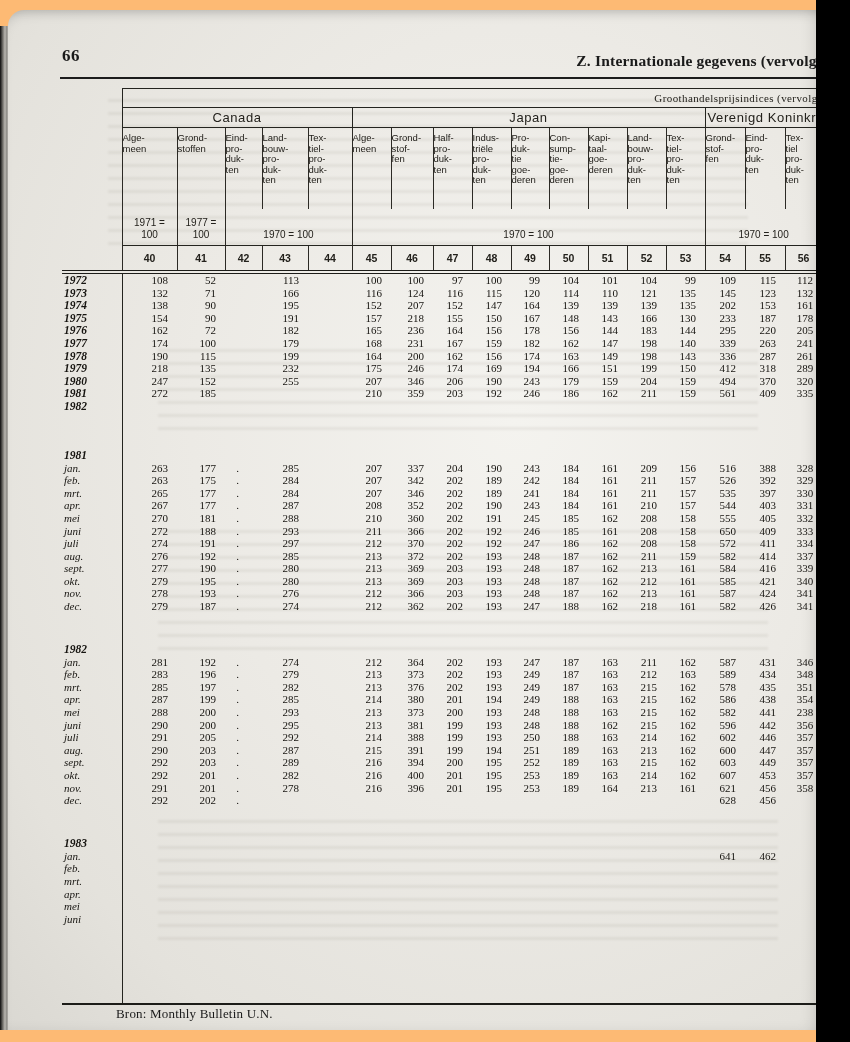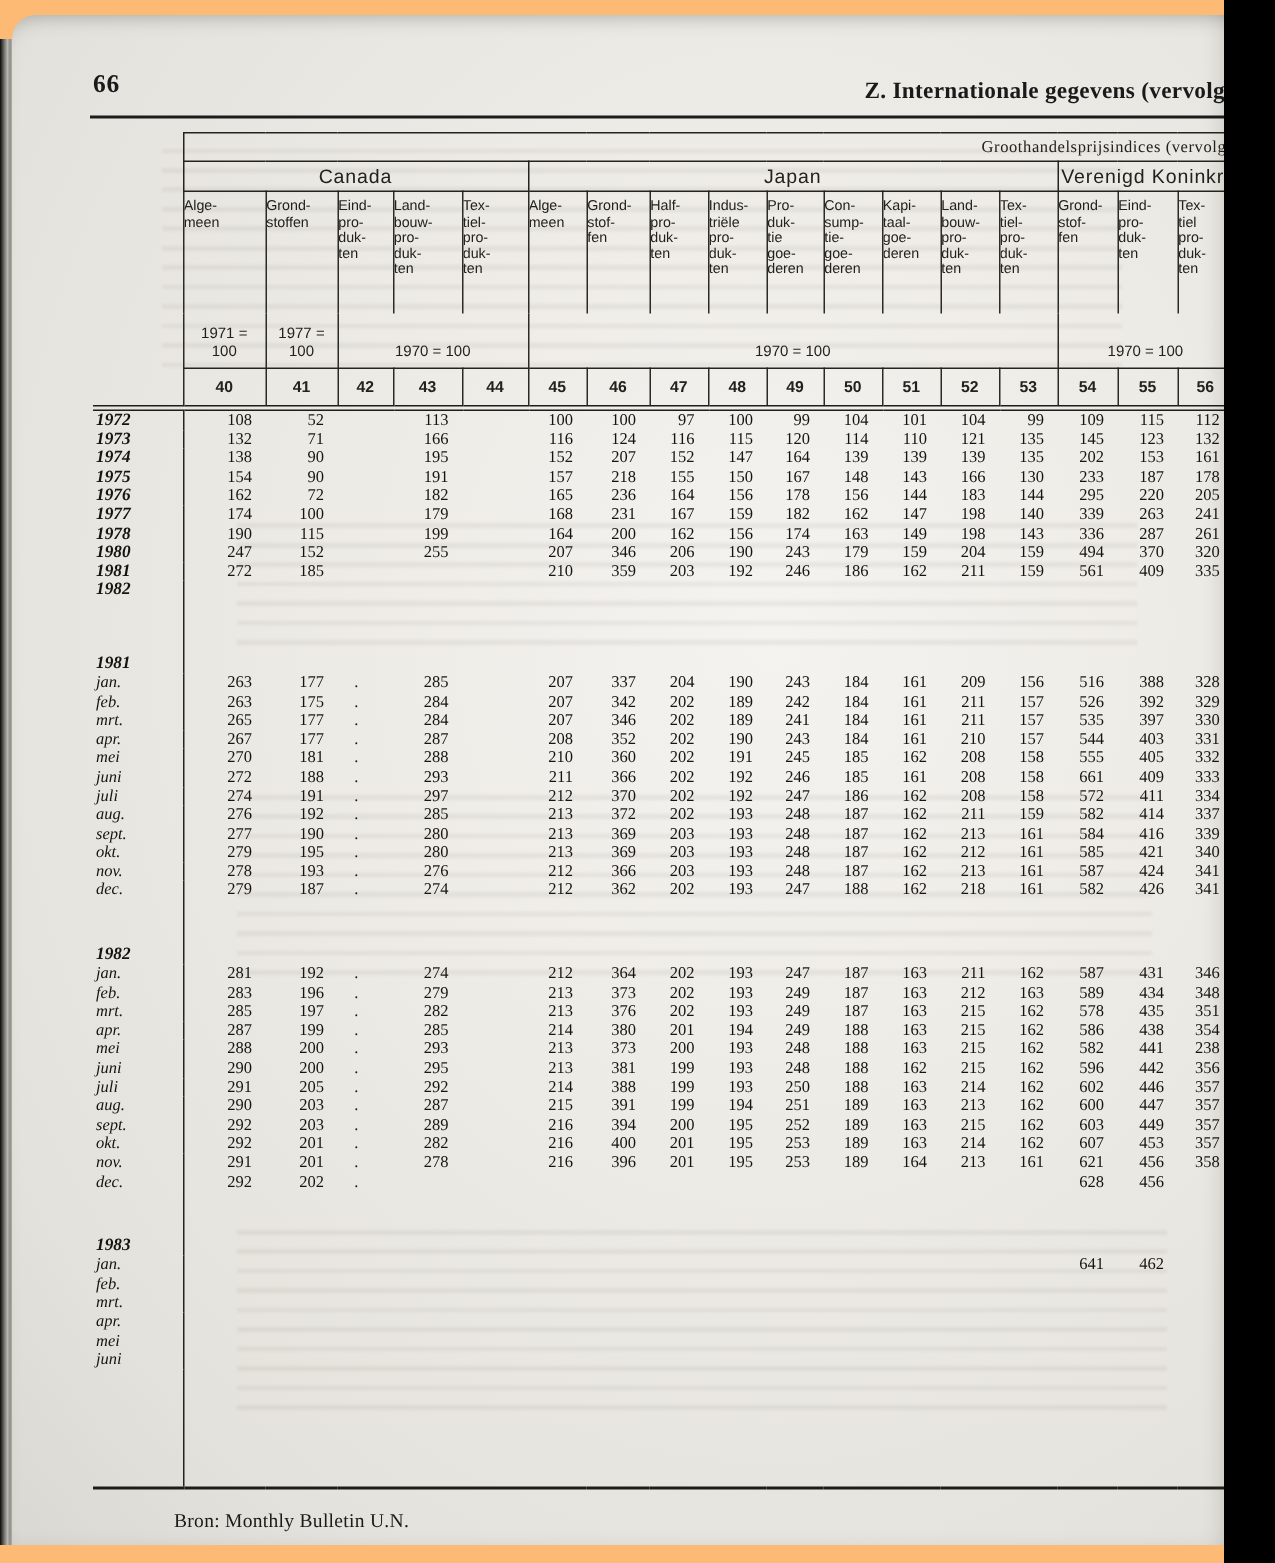--- a/index.html
+++ b/index.html
@@ -356,20 +356,40 @@
               <td class="num c9">174</td>
               <td class="num c10">163</td>
               <td class="num c11">149</td>
               <td class="num c12">198</td>
               <td class="num c13">143</td>
               <td class="num c14">336</td>
               <td class="num c15">287</td>
               <td class="num c16">261</td>
             </tr>
             <tr>
+              <td class="stub yr">1979</td>
+              <td class="num c0">218</td>
+              <td class="num c1">135</td>
+              <td class="num c2"></td>
+              <td class="num c3">232</td>
+              <td class="num c4"></td>
+              <td class="num c5">175</td>
+              <td class="num c6">246</td>
+              <td class="num c7">174</td>
+              <td class="num c8">169</td>
+              <td class="num c9">194</td>
+              <td class="num c10">166</td>
+              <td class="num c11">151</td>
+              <td class="num c12">199</td>
+              <td class="num c13">150</td>
+              <td class="num c14">412</td>
+              <td class="num c15">318</td>
+              <td class="num c16">289</td>
+            </tr>
+            <tr>
               <td class="stub yr">1980</td>
               <td class="num c0">247</td>
               <td class="num c1">152</td>
               <td class="num c2"></td>
               <td class="num c3">255</td>
               <td class="num c4"></td>
               <td class="num c5">207</td>
               <td class="num c6">346</td>
               <td class="num c7">206</td>
               <td class="num c8">190</td>
@@ -539,21 +559,21 @@
               <td class="num c4"></td>
               <td class="num c5">211</td>
               <td class="num c6">366</td>
               <td class="num c7">202</td>
               <td class="num c8">192</td>
               <td class="num c9">246</td>
               <td class="num c10">185</td>
               <td class="num c11">161</td>
               <td class="num c12">208</td>
               <td class="num c13">158</td>
-              <td class="num c14">661</td>
+              <td class="num c14">650</td>
               <td class="num c15">409</td>
               <td class="num c16">333</td>
             </tr>
             <tr>
               <td class="stub">juli</td>
               <td class="num c0">274</td>
               <td class="num c1">191</td>
               <td class="num c2">.</td>
               <td class="num c3">297</td>
               <td class="num c4"></td>

